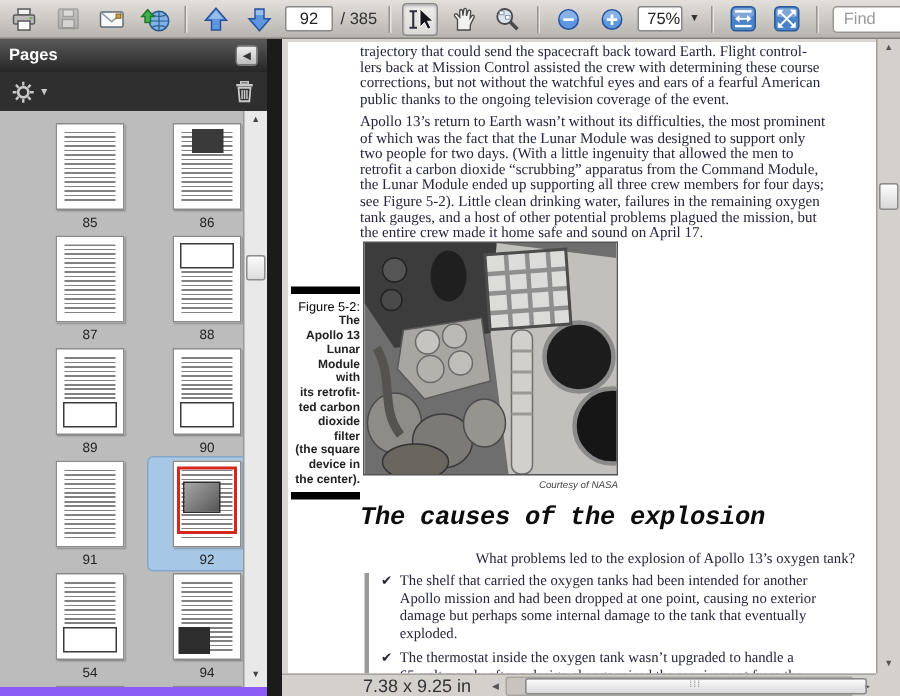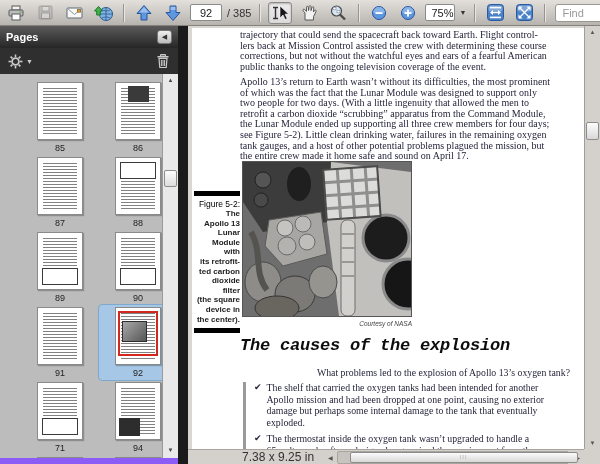--- a/index.html
+++ b/index.html
@@ -374,21 +374,21 @@
     </div>
     <div class="thumb-label">92</div>
   </div>
 
   <div class="thumb-cell feat-box-bottom">
     <div class="mini-page">
       <div class="mini-lines"></div>
       <div class="mini-extra"></div>
 
     </div>
-    <div class="thumb-label">71</div>
+    <div class="thumb-label">54</div>
   </div>
 
   <div class="thumb-cell feat-image-bottom">
     <div class="mini-page">
       <div class="mini-lines"></div>
       <div class="mini-extra"></div>
 
     </div>
     <div class="thumb-label">94</div>
   </div>

